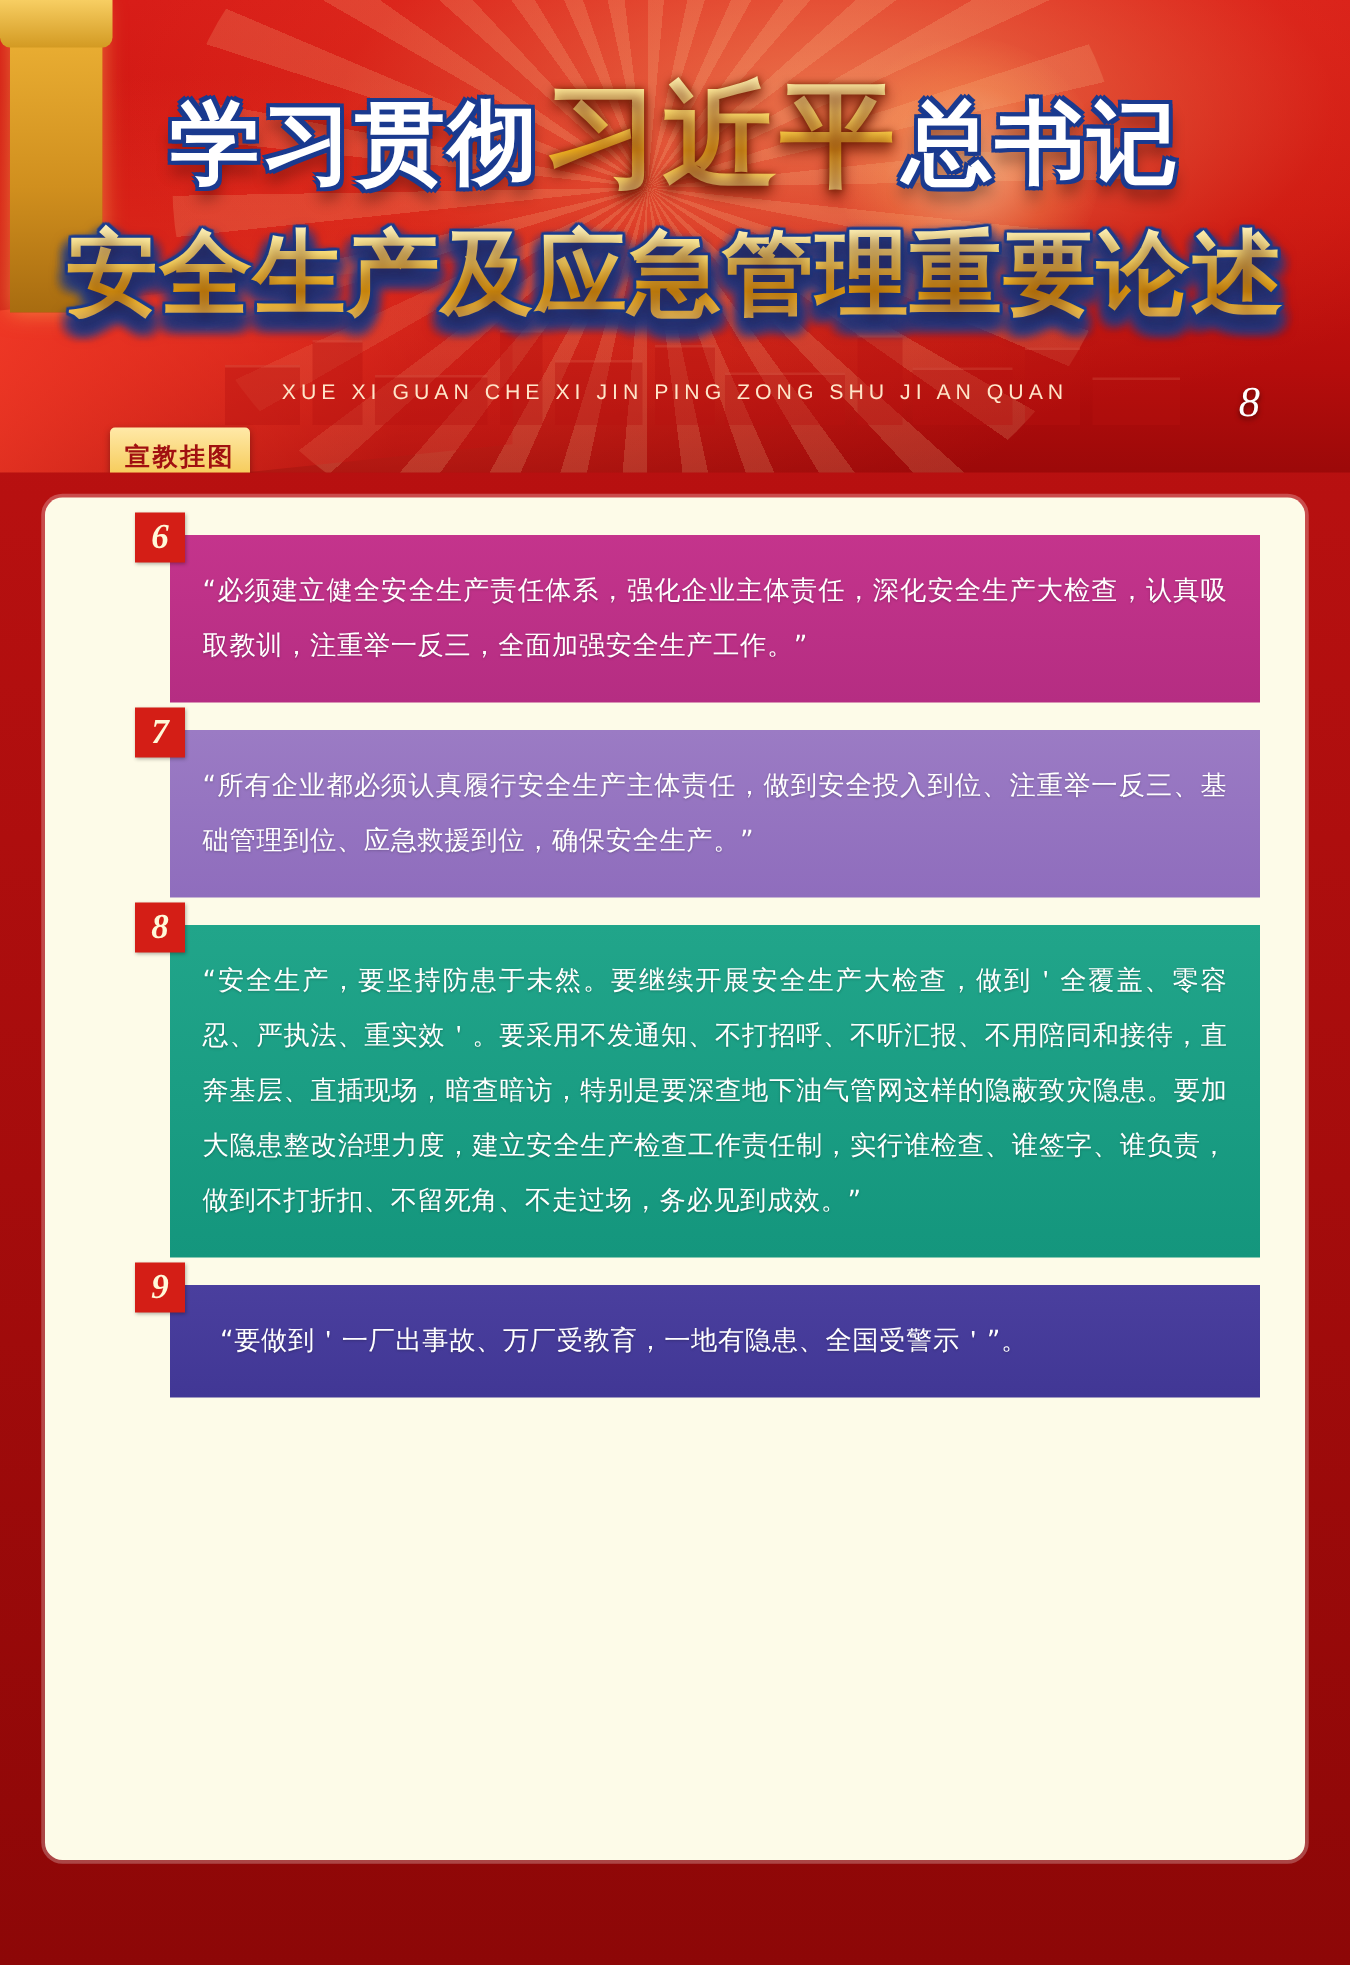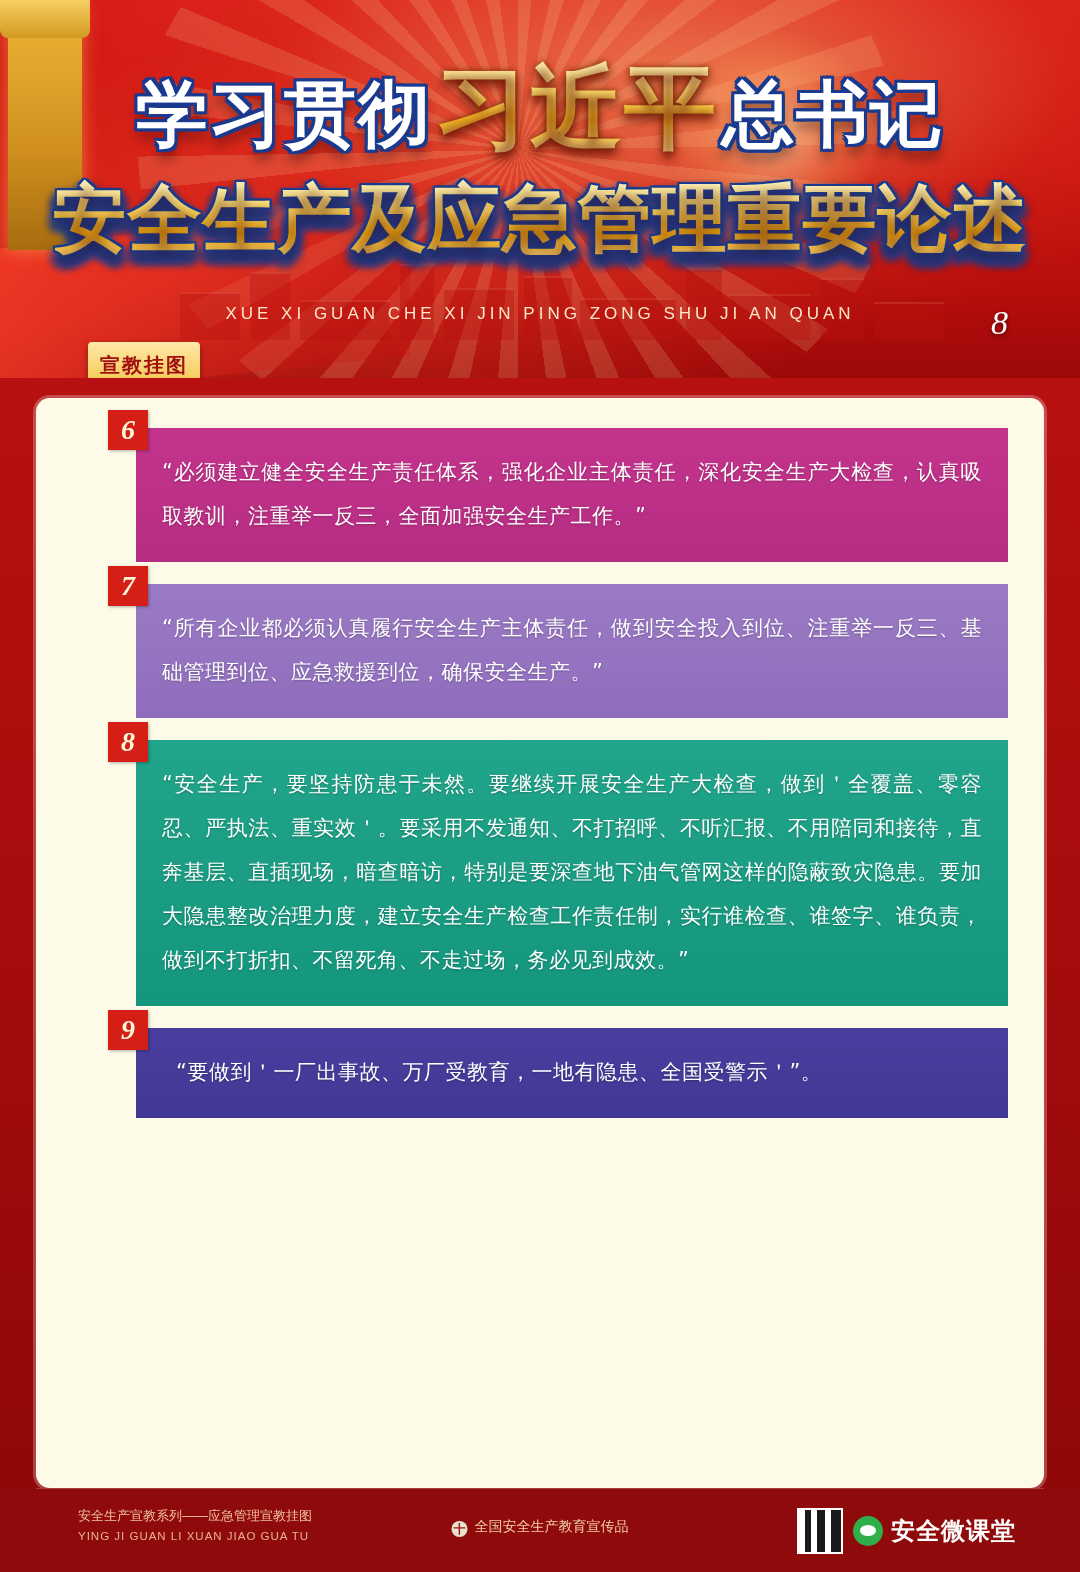--- a/index.html
+++ b/index.html
@@ -364,30 +364,14 @@
 
       <div class="item">
         <div class="num">9</div>
         <div class="quote c-indigo">“要做到＇一厂出事故、万厂受教育，一地有隐患、全国受警示＇”。</div>
       </div>
 
 
     </div>
   </div>
 
-  <div class="footer">
-    <div class="f-left">
-      <div>安全生产宣教系列——应急管理宣教挂图</div>
-      <div class="py">YING JI GUAN LI XUAN JIAO GUA TU</div>
-    </div>
-    <div class="f-mid">
-      <span class="dot">十</span><span>全国安全生产教育宣传品</span>
-    </div>
-    <div class="f-right">
-      <div class="qr"></div>
-      <div class="wechat-badge">
-        <div class="wechat-circle"></div>
-        <div class="wechat-text">安全微课堂</div>
-      </div>
-    </div>
-  </div>
 
 </div>
 
 </body></html>

